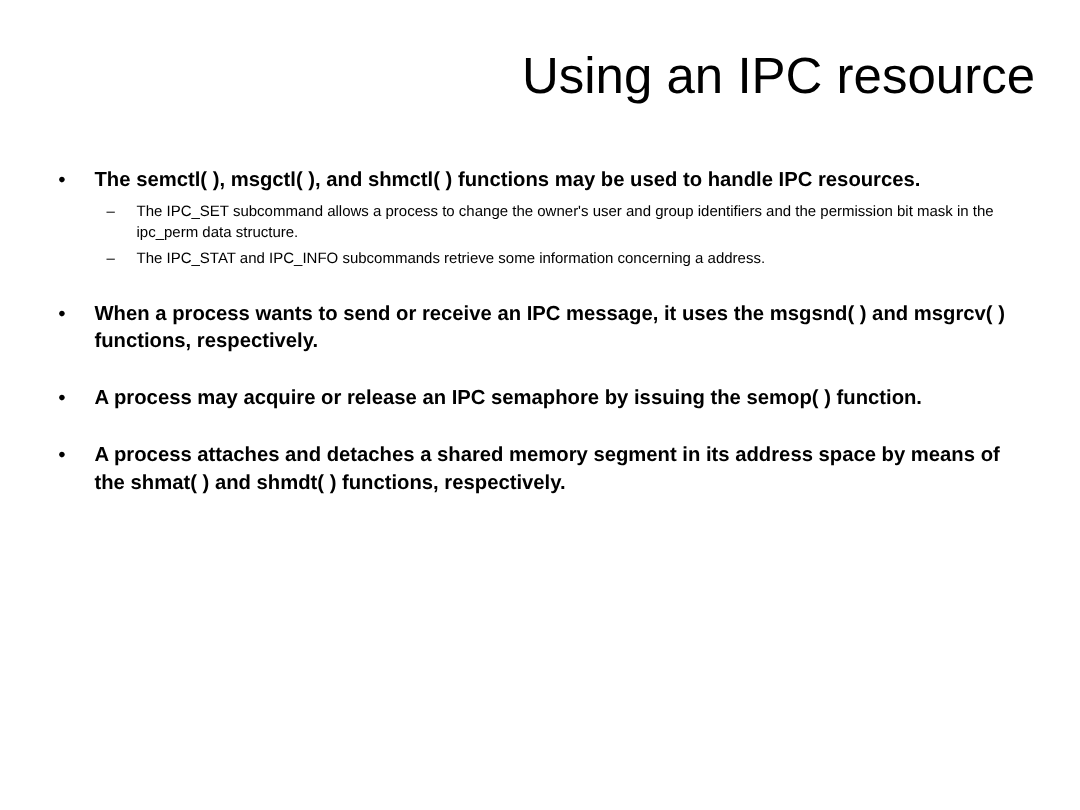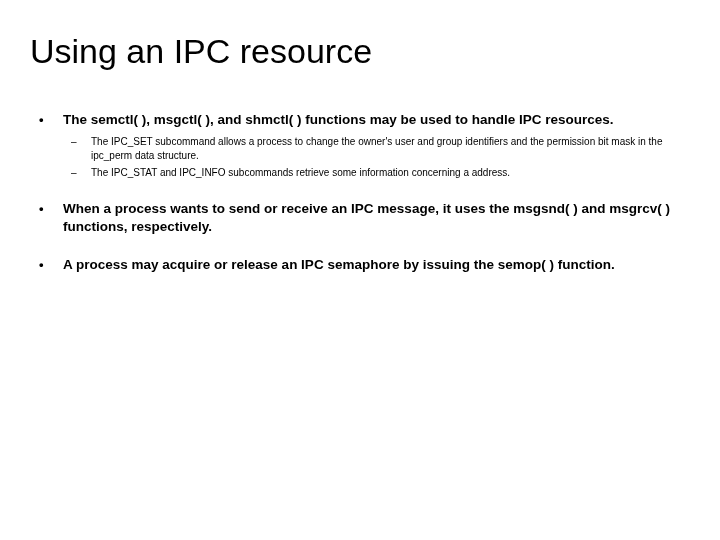--- a/index.html
+++ b/index.html
@@ -12,21 +12,21 @@
       height: 540px;
       background: #ffffff;
       font-family: Arial, Helvetica, sans-serif;
       color: #000000;
       padding: 20px 30px;
       overflow: hidden;
     }
     .slide-title {
       font-size: 34px;
       font-weight: normal;
-      text-align: left;
+      text-align: right;
       margin-top: 12px;
       margin-bottom: 40px;
     }
     .main-list {
       list-style: none;
       padding-left: 5px;
     }
     .main-item {
       position: relative;
       padding-left: 28px;
@@ -76,13 +76,16 @@
       <li class="sub-item">The IPC_SET subcommand allows a process to change the owner's user and group identifiers and the permission bit mask in the ipc_perm data structure.</li>
       <li class="sub-item">The IPC_STAT and IPC_INFO subcommands retrieve some information concerning a address.</li>
     </ul>
   </li>
   <li class="main-item bold">
     <span>When a process wants to send or receive an IPC message, it uses the msgsnd( ) and msgrcv( ) functions, respectively.</span>
   </li>
   <li class="main-item bold">
     <span>A process may acquire or release an IPC semaphore by issuing the semop( ) function.</span>
   </li>
+  <li class="main-item bold">
+    <span>A process attaches and detaches a shared memory segment in its address space by means of the shmat( ) and shmdt( ) functions, respectively.</span>
+  </li>
 </ul>
 
 </body></html>

